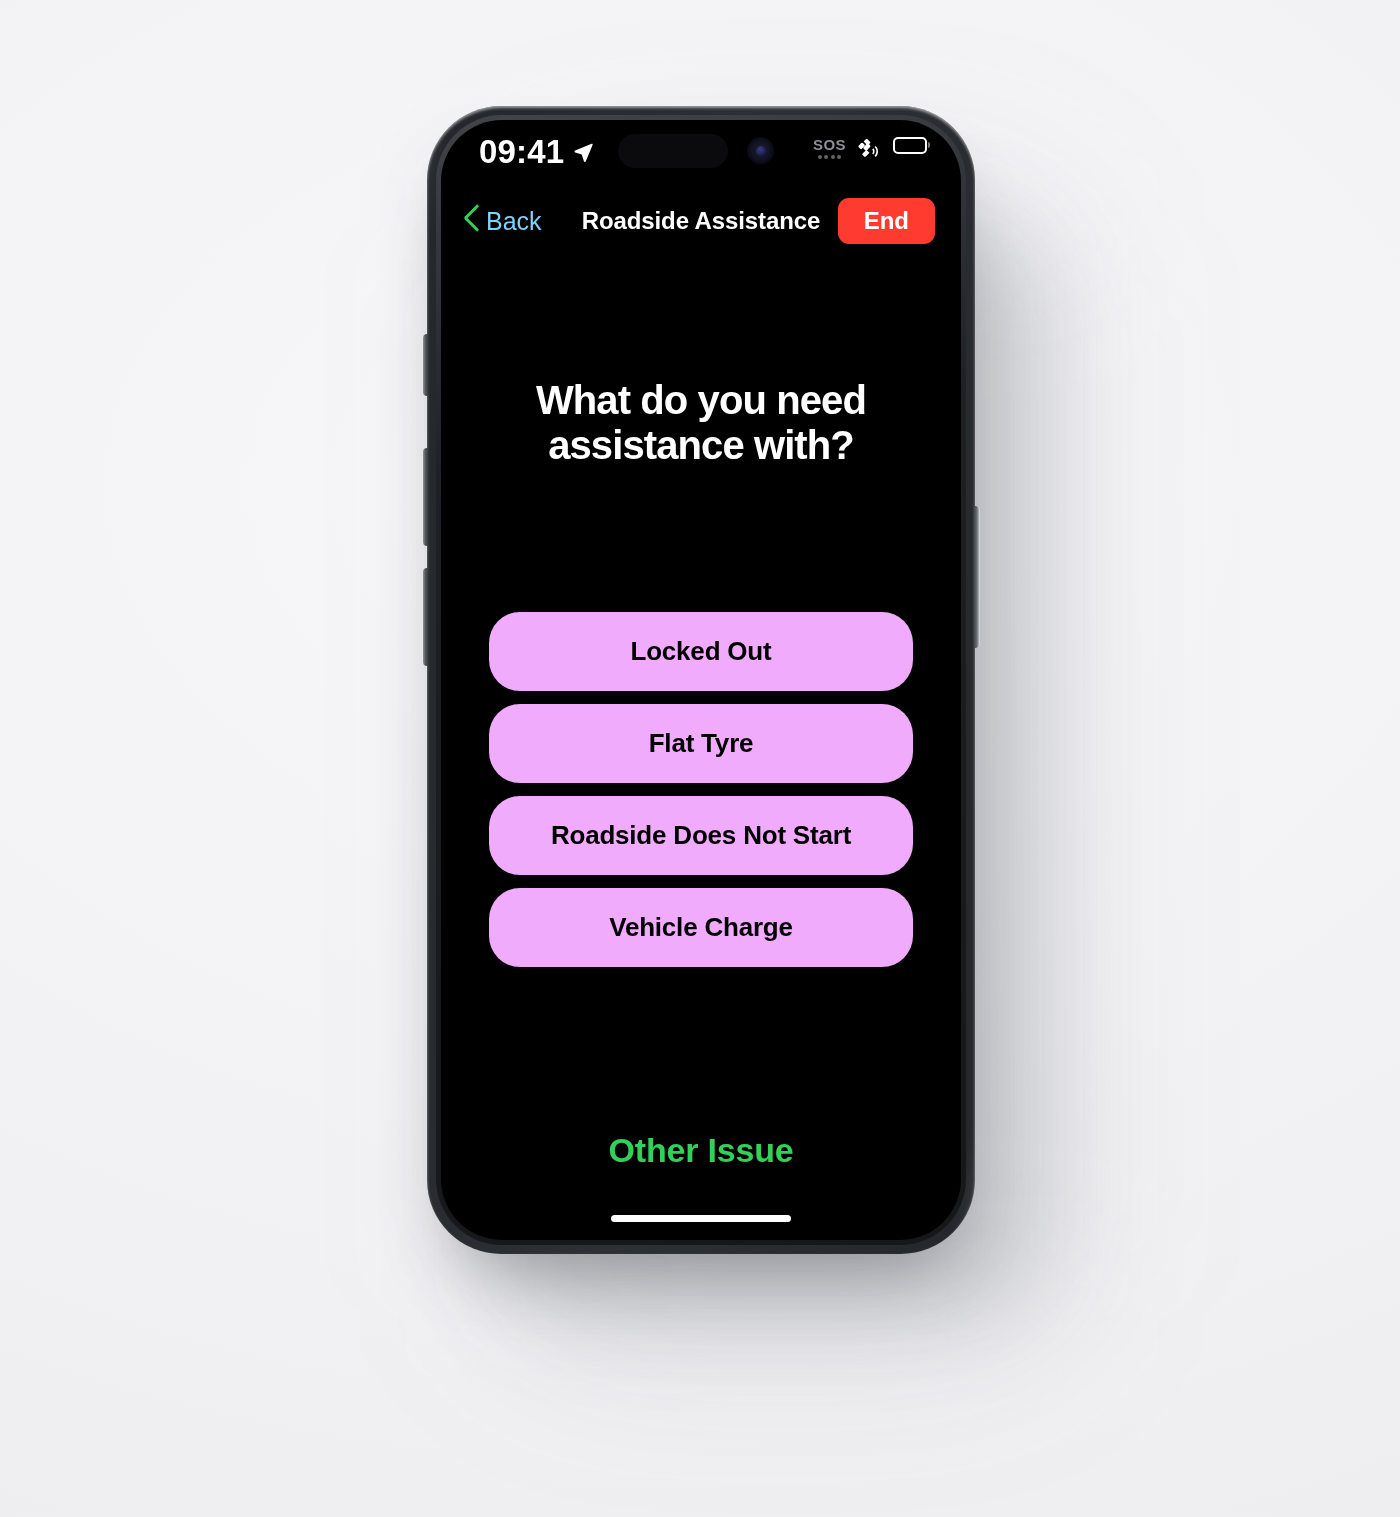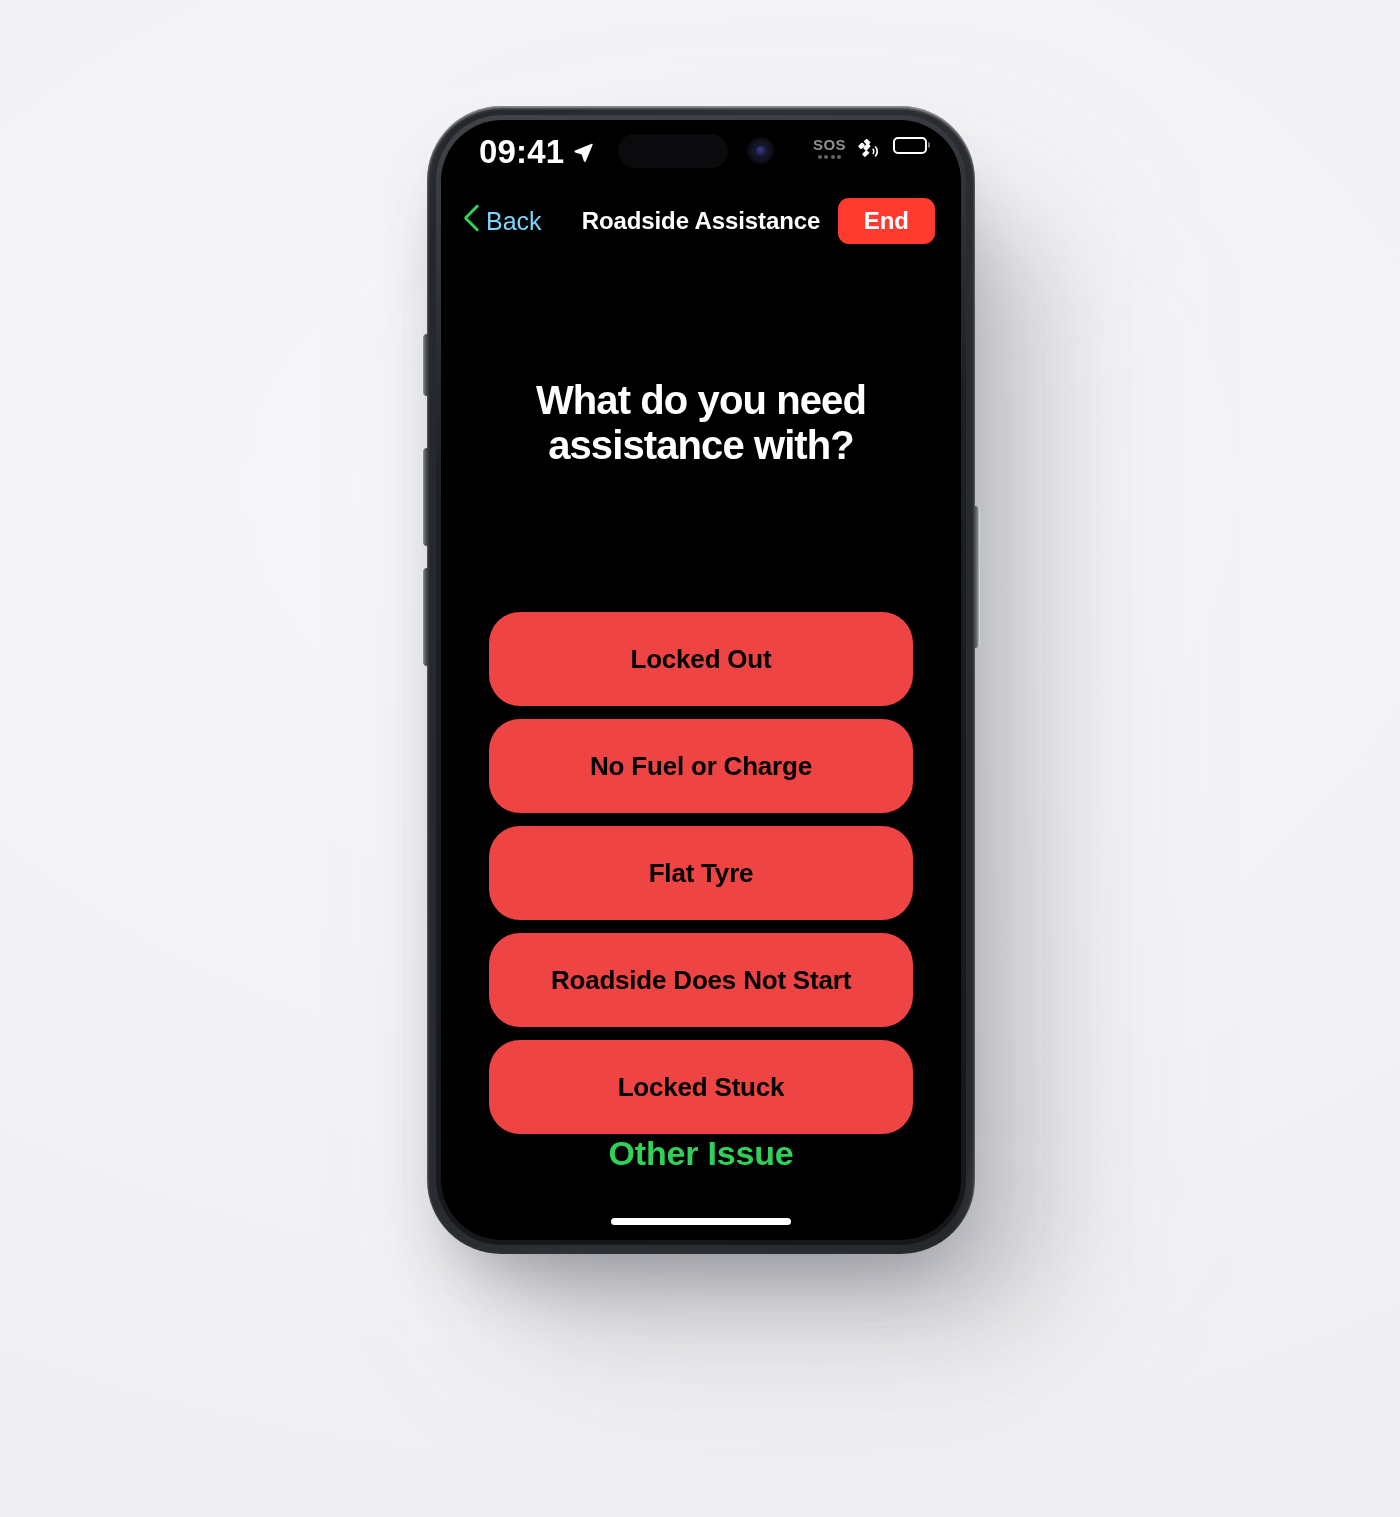--- a/index.html
+++ b/index.html
@@ -285,22 +285,22 @@
   }
 
   .option-list {
     margin-top: 144px;
     display: flex;
     flex-direction: column;
     gap: 13px;
   }
   .option-btn {
     width: 100%;
-    height: 94px;
-    background: #ef4444;
+    height: 79px;
+    background: #f0abfc;
     color: #000000;
     border: none;
     border-radius: 31px;
     font-size: 26px;
     font-weight: bold;
     letter-spacing: -0.2px;
     cursor: pointer;
     font-family: "Liberation Sans", sans-serif;
     display: flex;
     align-items: center;
@@ -410,24 +410,23 @@
 
       <button class="nav-end">End</button>
     </div>
 
     <div class="content">
 
       <h1 class="headline">What do you need assistance with?</h1>
 
       <div class="option-list">
         <button class="option-btn">Locked Out</button>
-        <button class="option-btn">No Fuel or Charge</button>
         <button class="option-btn">Flat Tyre</button>
         <button class="option-btn">Roadside Does Not Start</button>
-        <button class="option-btn">Locked Stuck</button>
+        <button class="option-btn">Vehicle Charge</button>
       </div>
 
       <div class="other-issue-wrap">
         <button class="other-issue">Other Issue</button>
       </div>
 
       <div class="home-indicator"></div>
     </div>
 
   </div>

